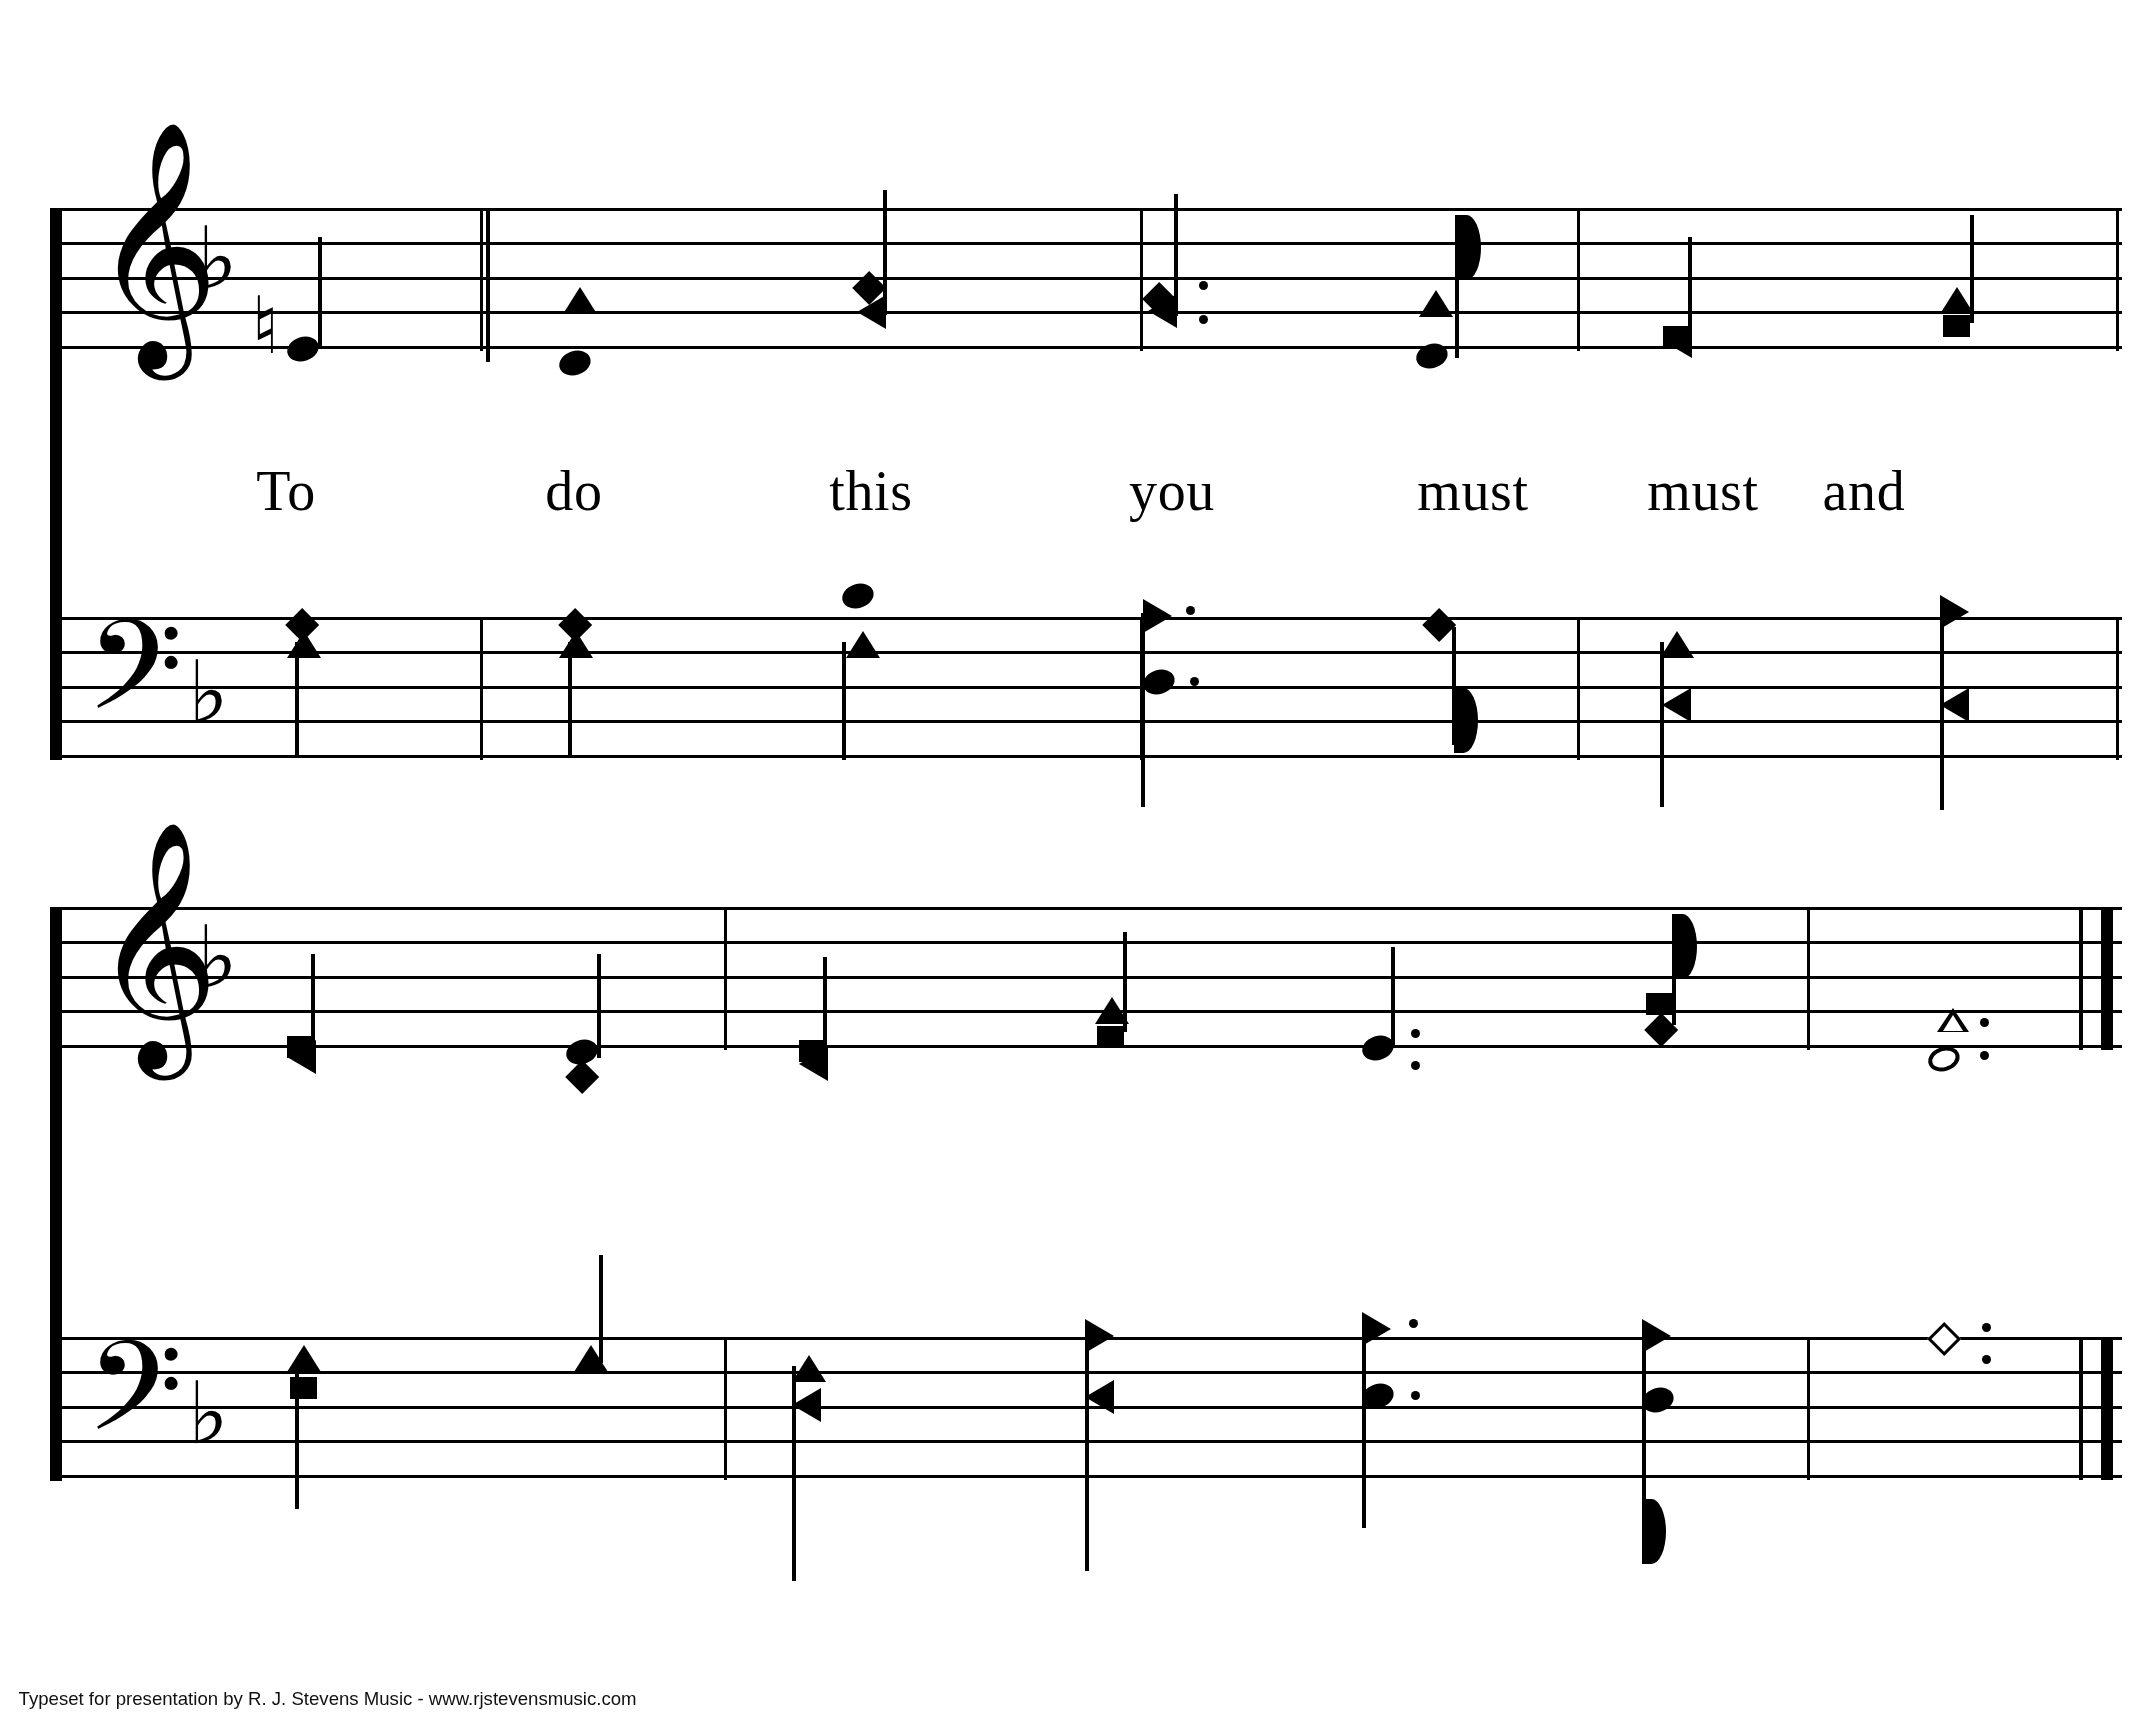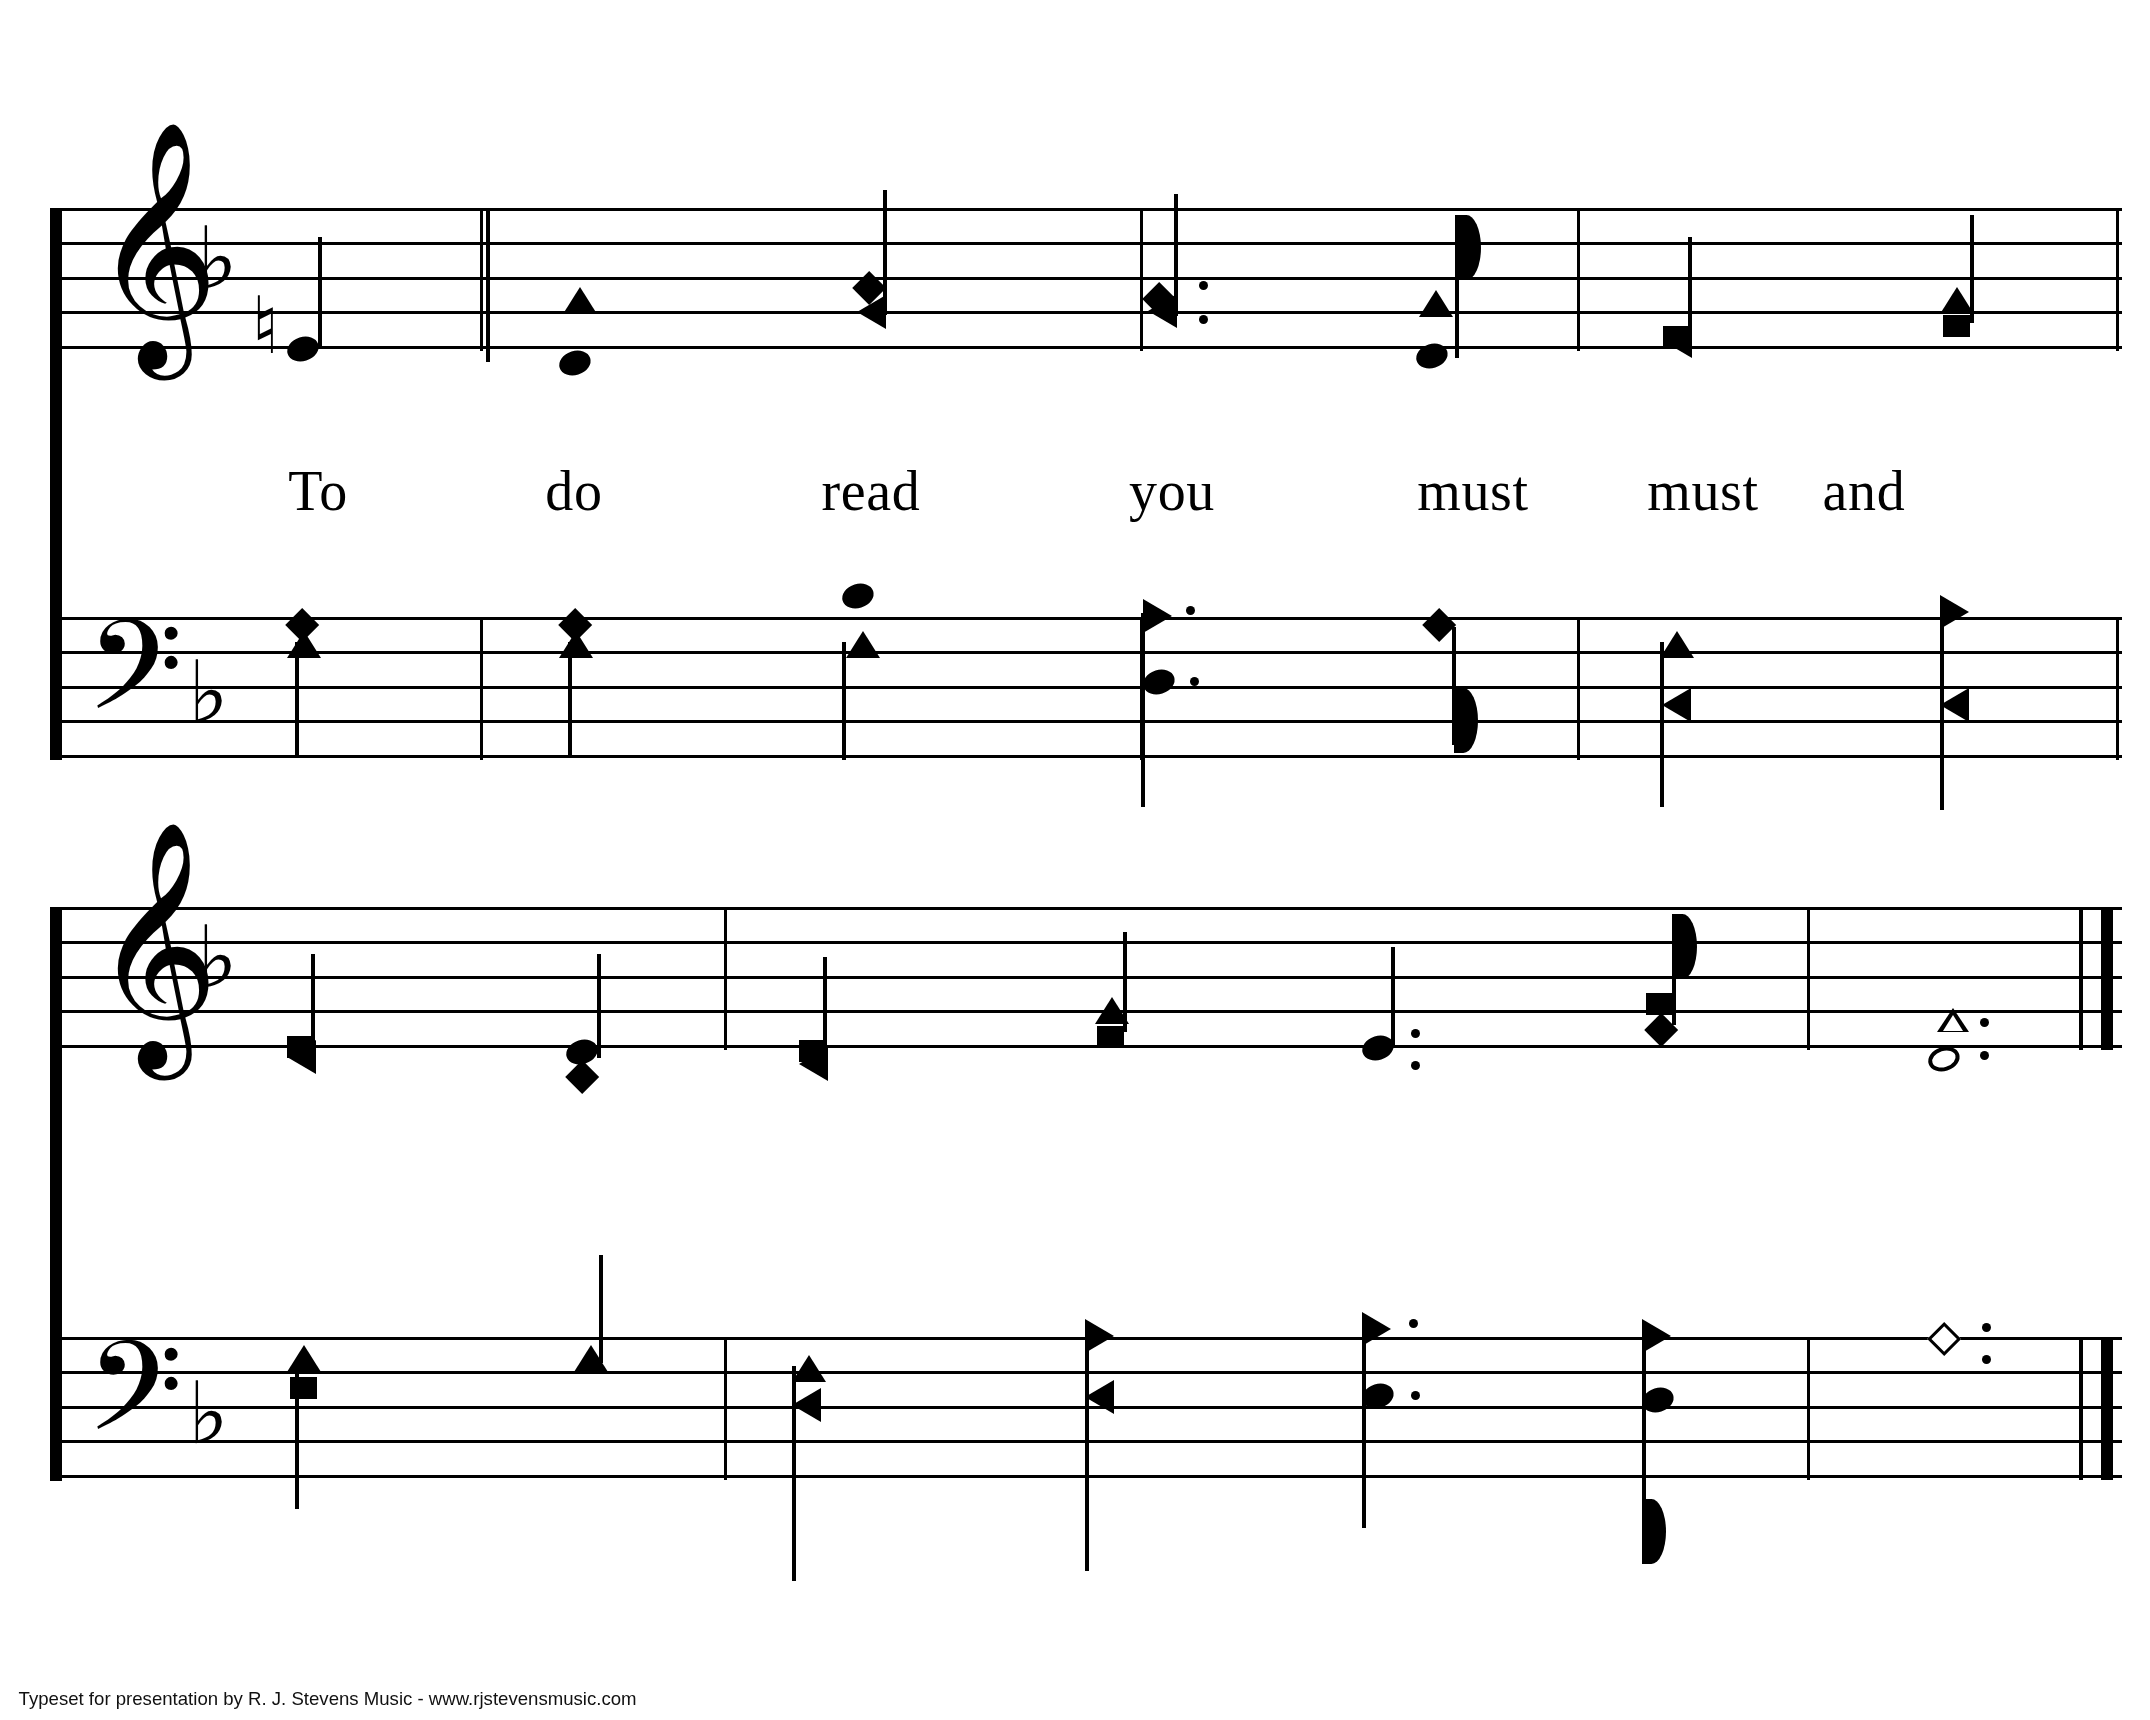--- a/index.html
+++ b/index.html
@@ -294,23 +294,23 @@
 
     <div class="nh tri-up" style="left:1660px; top:631px;"></div>
     <div class="nh tri-left" style="left:1662px; top:688px;"></div>
     <div class="stem" style="left:1660px; top:642px; height:165px;"></div>
 
     <div class="nh tri-right" style="left:1940px; top:595px;"></div>
     <div class="nh tri-left" style="left:1940px; top:688px;"></div>
     <div class="stem" style="left:1940px; top:609px; height:201px;"></div>
 
     <div class="lyric-row" id="lyrics-1" style="top:459px;">
-      <span class="lyric-word" style="left:318px;">To</span>
+      <span class="lyric-word" style="left:286px;">To</span>
       <span class="lyric-word" style="left:574px;">do</span>
-      <span class="lyric-word" style="left:871px;">read</span>
+      <span class="lyric-word" style="left:871px;">this</span>
       <span class="lyric-word" style="left:1172px;">you</span>
       <span class="lyric-word" style="left:1473px;text-align:right;">must</span>
       <span class="lyric-word" style="left:1703px;">must</span>
       <span class="lyric-word" style="left:1864px;">and</span>
     </div>
   </div>
 
   <div class="system" id="system-2">
 
     <div class="staff" id="s2-treble" style="top:75px; height:143px;">

